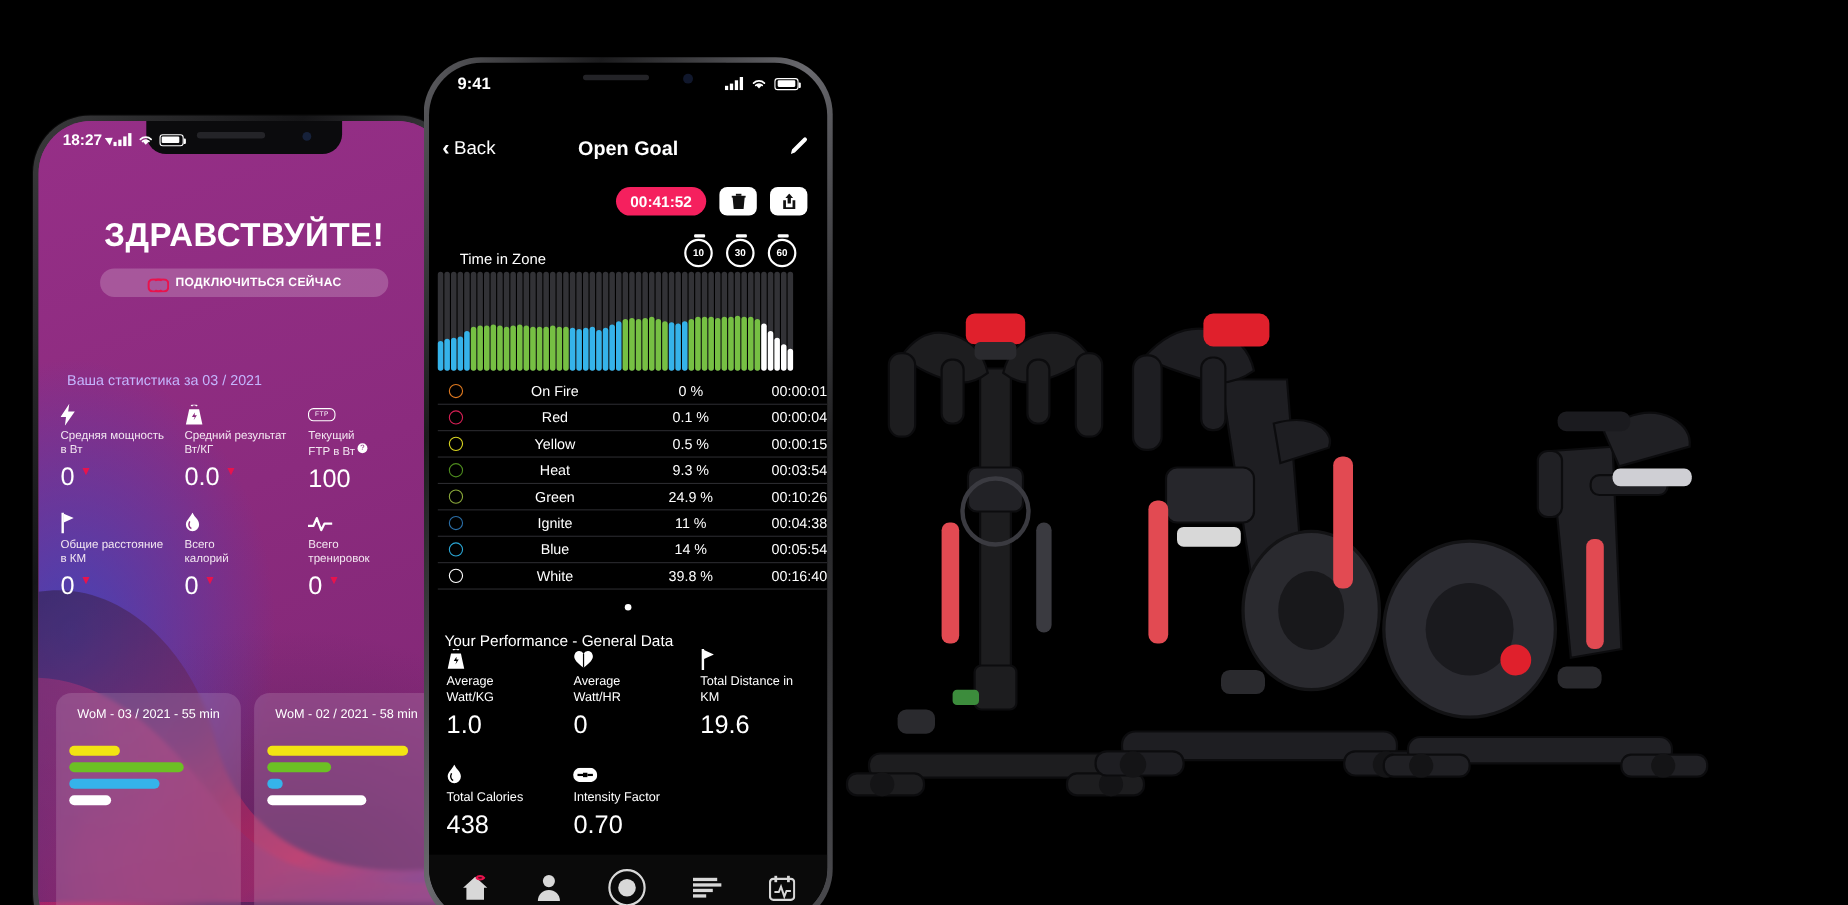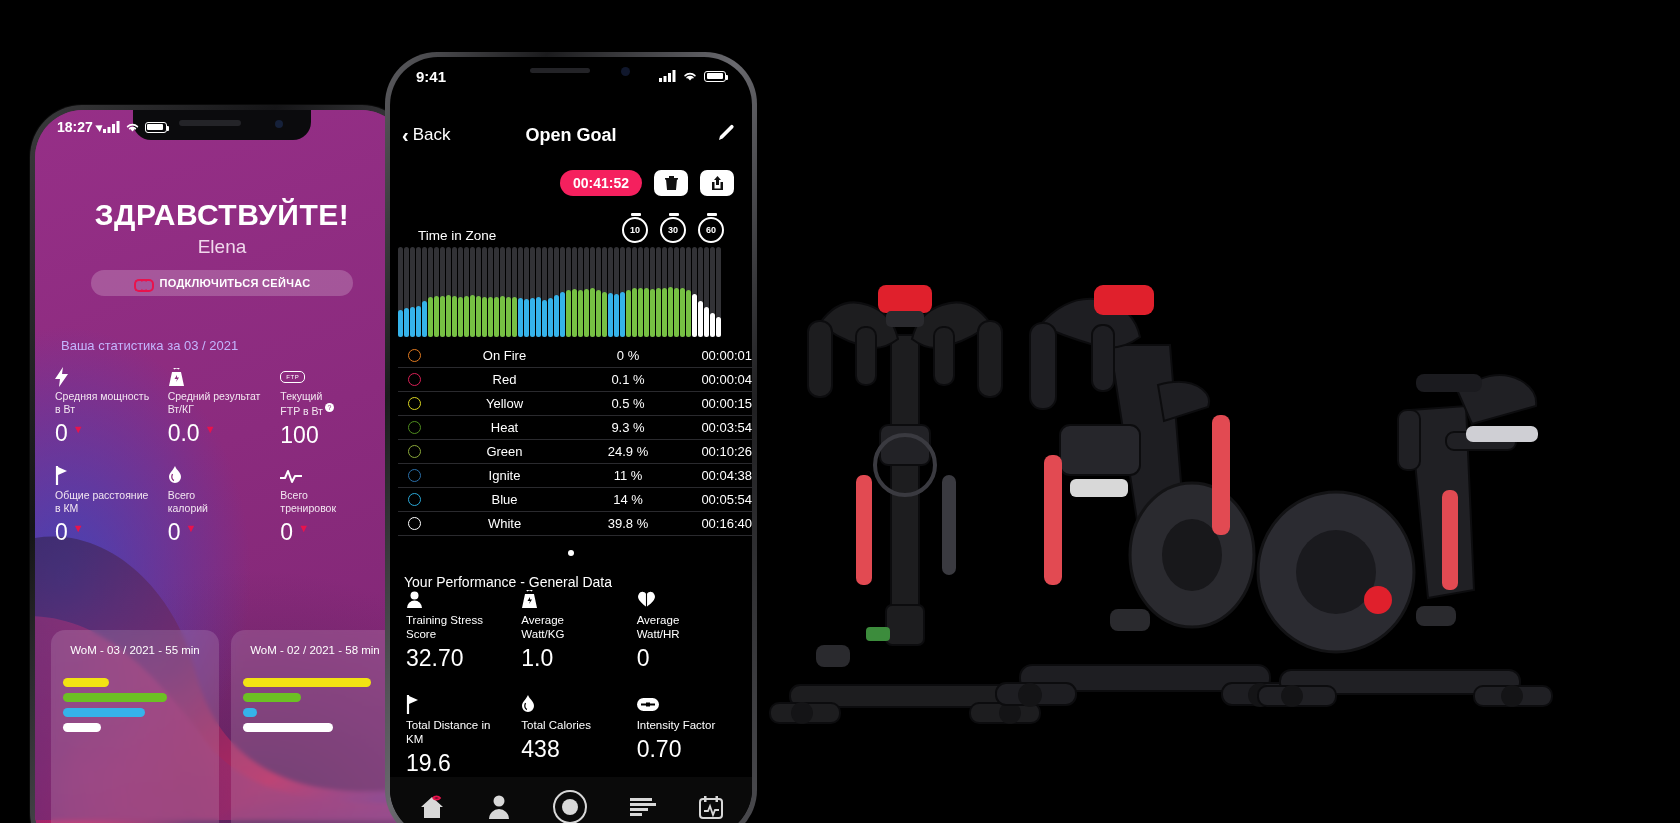--- a/index.html
+++ b/index.html
@@ -262,21 +262,20 @@
             <path d="M4.6 7.6 a4.2 4.2 0 0 1 5.8 0" stroke="#fff" stroke-width="1.6" fill="none" stroke-linecap="round"></path>
           </svg>
           <div class="bat">
               <i></i>
             </div>
         </div>
       </div>
 
       <div class="greet">
         <h1>ЗДРАВСТВУЙТЕ!</h1>
-        <div class="name">Elena</div>
         <div class="connect-btn">
           <span class="link-ico"></span>
           <span>ПОДКЛЮЧИТЬСЯ СЕЙЧАС</span>
         </div>
       </div>
 
       <div class="stats-title">Ваша статистика за 03 / 2021</div>
 
       <div class="stats-grid">
 
@@ -732,31 +731,20 @@
             <div class="pc">39.8 %</div>
             <div class="tm">00:16:40</div>
           </div>
         </div>
 
       <div class="page-dot"><span></span></div>
 
       <div class="perf-title">Your Performance - General Data</div>
 
       <div class="perf-grid">
-        <div class="perf">
-          <div class="ico">
-            <svg width="17" height="17" viewBox="0 0 17 17">
-                <circle cx="8.5" cy="4.5" r="4" fill="#fff"></circle>
-                <path d="M1 17 a7.5 7.5 0 0 1 15 0 Z" fill="#fff"></path>
-              </svg>
-          </div>
-          <div class="lbl"><span>Training Stress</span><br>
-            <span>Score</span></div>
-          <div class="val">32.70</div>
-        </div>
 
         <div class="perf">
           <div class="ico">
             <svg width="17" height="19" viewBox="0 0 17 19">
                 <path d="M4 4 h9 l3 14 H1 Z" fill="#fff"></path>
                 <path d="M6 1 a3 3 0 0 1 5 0" stroke="#fff" stroke-width="1.6" fill="none"></path>
                 <path d="M9 7 L6.5 11 H9 L8 14 L11 9.5 H9 Z" fill="#000"></path>
               </svg>
           </div>
           <div class="lbl"><span>Average</span><br>

